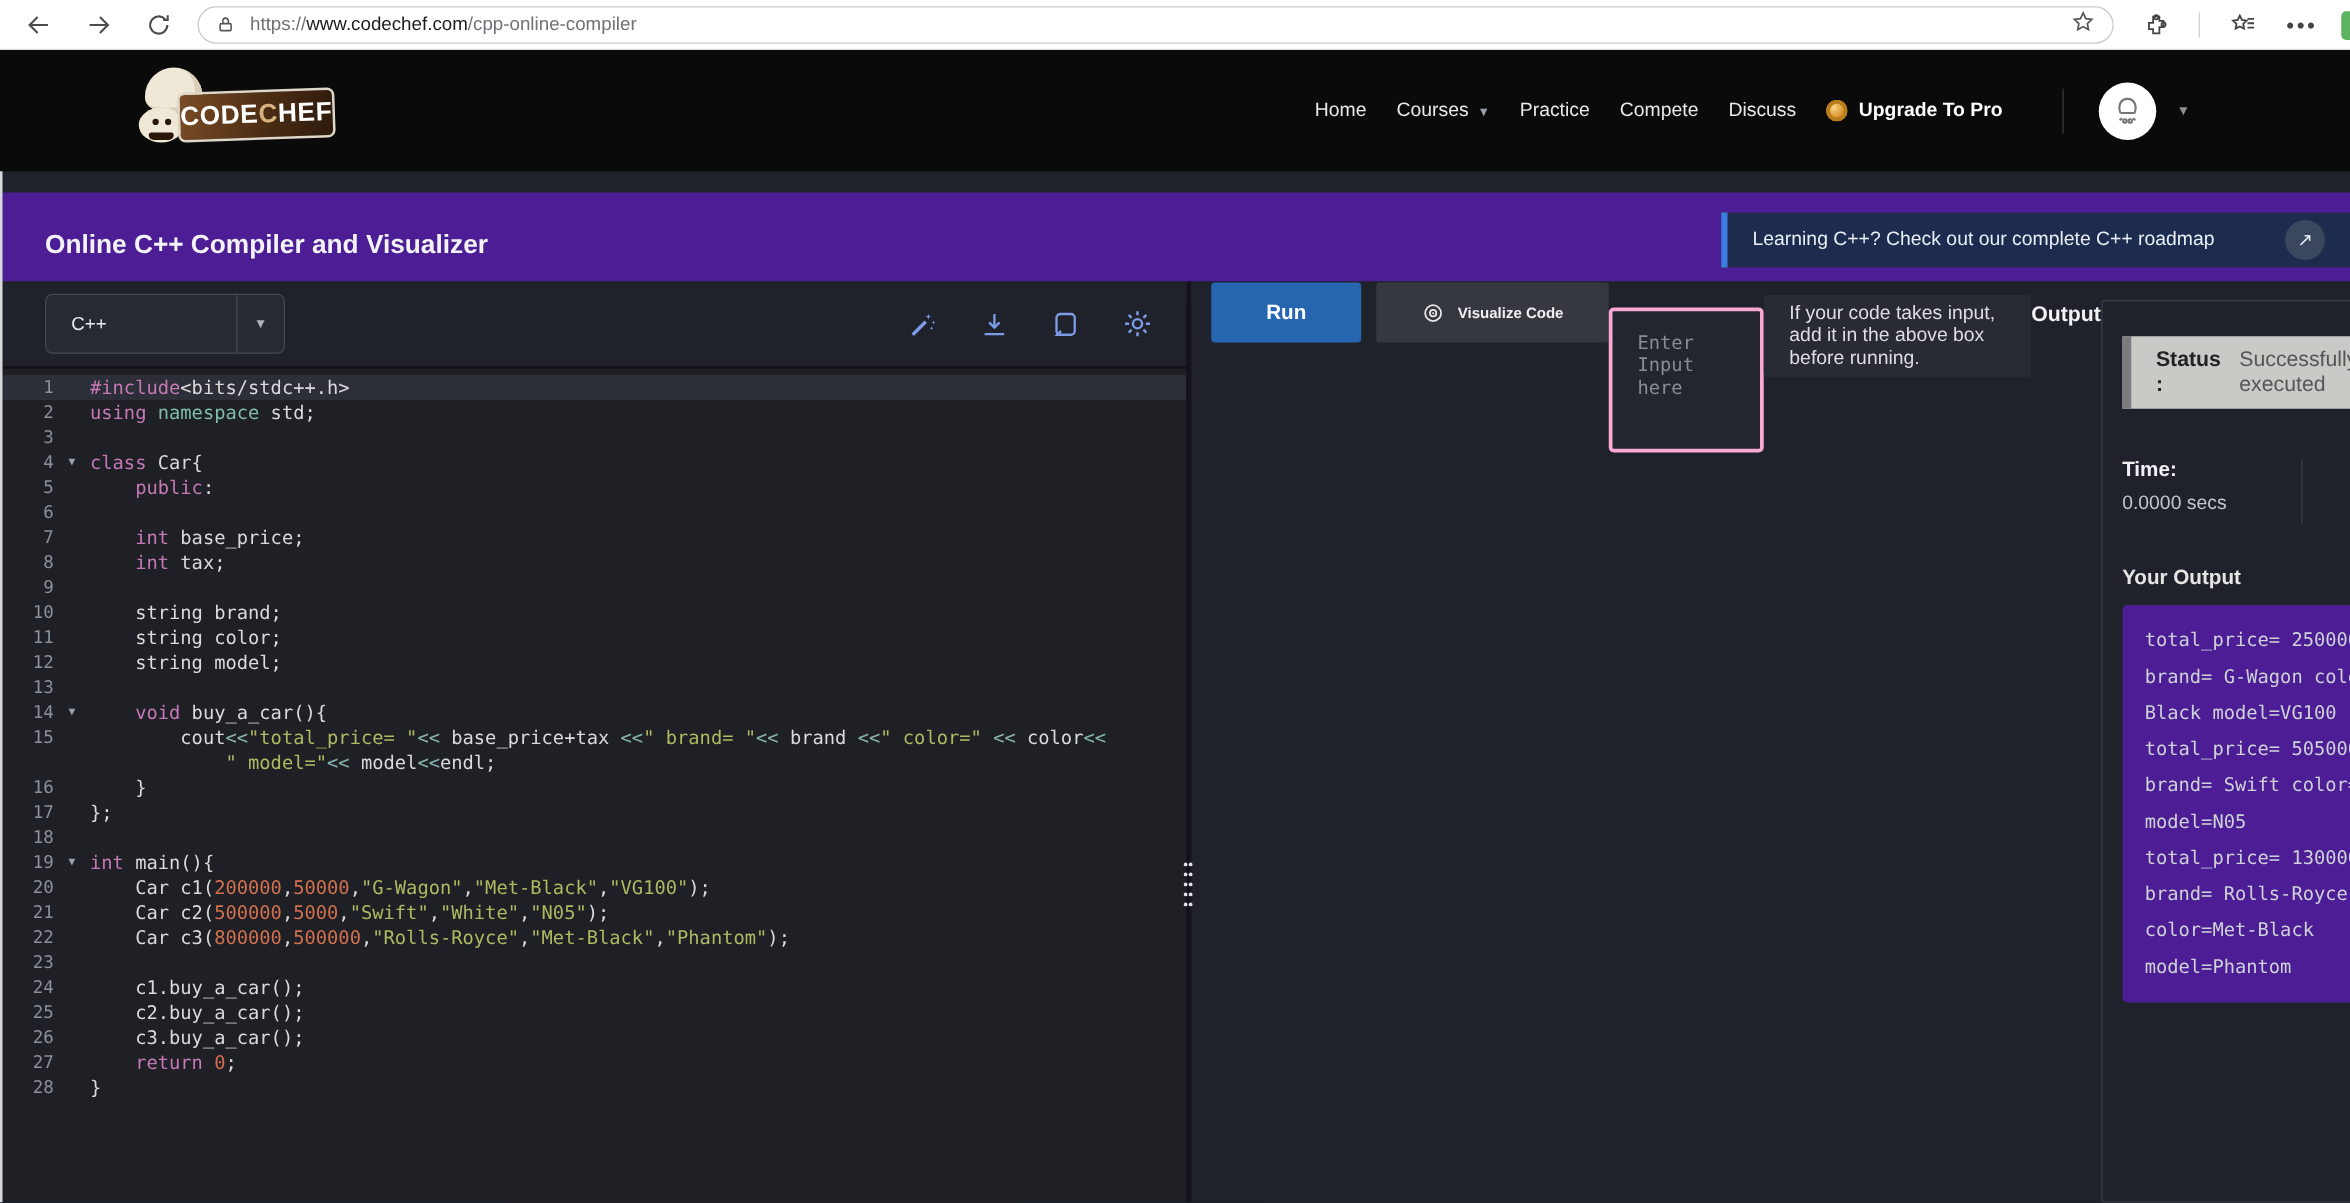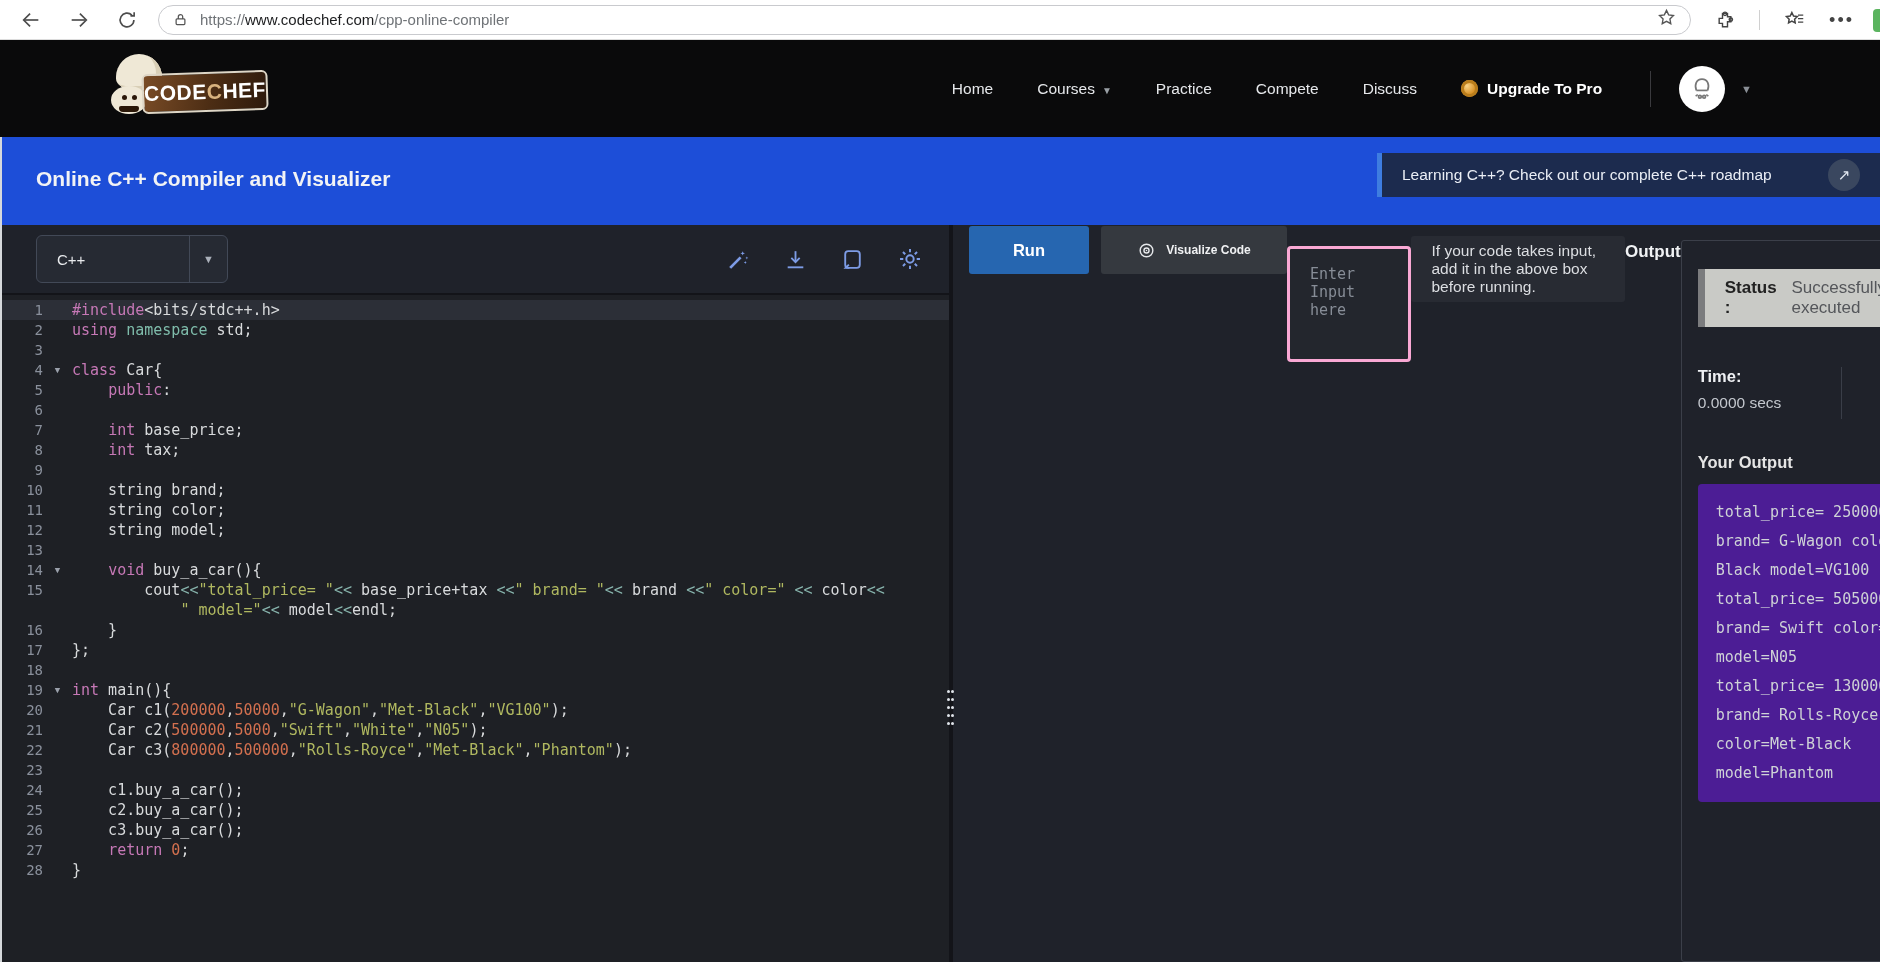--- a/index.html
+++ b/index.html
@@ -29,33 +29,33 @@
     border-radius:55% 55% 45% 45% / 70% 70% 35% 35%; box-shadow:inset -6px -4px 0 #d9cfb6; }
   .logo-face { position:absolute; left:5px; top:30px; width:36px; height:28px; background:#efe8d6; border-radius:50%; }
   .logo-eye { position:absolute; top:9px; width:5px; height:5px; background:#2a1708; border-radius:50%; }
   .logo-mst { position:absolute; left:8px; bottom:2px; width:20px; height:6px; background:#2a1708; border-radius:3px 3px 6px 6px; }
   .logo-plate { position:absolute; left:36px; top:16px; width:126px; height:40px;
     background:linear-gradient(100deg,#7a4c26 0%,#4c2d14 55%,#2e1a0c 100%);
     border:2px solid #ded6c6; border-radius:6px; transform:rotate(-2deg);
     display:flex; align-items:center; justify-content:center;
     font-weight:bold; font-size:21px; color:#fff; letter-spacing:.5px; }
   .logo-plate .tan { color:#d8b27e; }
-  .nav { margin-left:auto; display:flex; align-items:center; gap:44px; font-size:15.5px; color:#e6e8eb; }
+  .nav { margin-left:auto; display:flex; align-items:center; gap:24px; font-size:15.5px; color:#e6e8eb; }
   .nav-item { cursor:pointer; white-space:nowrap; }
   .nav-caret { color:#9aa0a6; font-size:10px; margin-left:7px; }
   .upgrade { display:flex; align-items:center; gap:9px; font-weight:bold; color:#fff; cursor:pointer; white-space:nowrap; }
   .medal { width:17px; height:17px; border-radius:50%;
     background:radial-gradient(circle at 35% 35%, #f8d388, #d99227 55%, #a86812);
     box-shadow:inset 0 0 0 3px #b97d1c; }
   .hdr-sep { width:1px; height:36px; background:#3a3a3e; margin:0 28px 0 48px; }
   .avatar { width:46px; height:46px; border-radius:50%; background:#fff; display:flex; align-items:center; justify-content:center; cursor:pointer; }
   .hdr-caret { color:#8a8f96; font-size:11px; margin-left:16px; cursor:pointer; }
 
   
-  .title-band { position:absolute; top:137px; left:0; width:100%; height:88px; background:#1d4ed8; }
+  .title-band { position:absolute; top:154px; left:0; width:100%; height:88px; background:#4c1d95; }
   .page-title { position:absolute; left:36px; top:30px; font-size:21px; font-weight:bold; color:#f2f3f5; }
   .banner { position:absolute; right:0; top:16px; width:503px; height:44px; background:#1c2b4e;
     border-left:5px solid #3e7de0; display:flex; align-items:center; padding:0 20px 0 20px; cursor:pointer; }
   .banner-text { font-size:15.5px; color:#eaeef5;text-align:right; }
   .banner-arrow { margin-left:auto; width:32px; height:32px; border-radius:50%; background:#3a475f;
     color:#e2e8f1; display:flex; align-items:center; justify-content:center; font-size:15px; cursor:pointer; flex:none; }
 
   
   .main { position:absolute; top:225px; left:0; right:0; bottom:0; display:flex; }
   .left-col { width:949px; flex:none; display:flex; flex-direction:column; background:#1f222a; }

